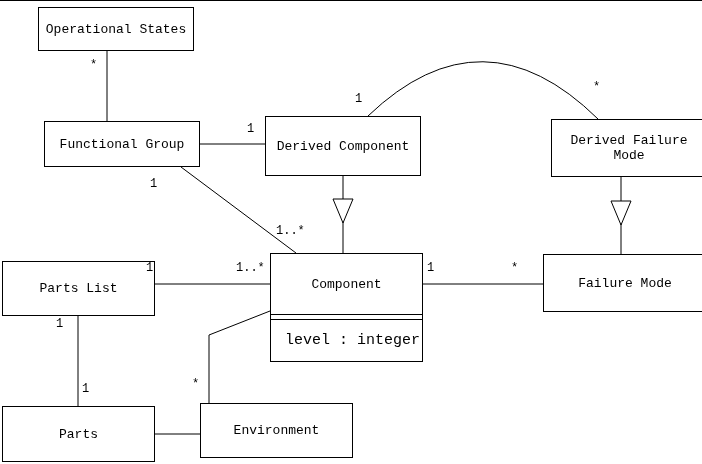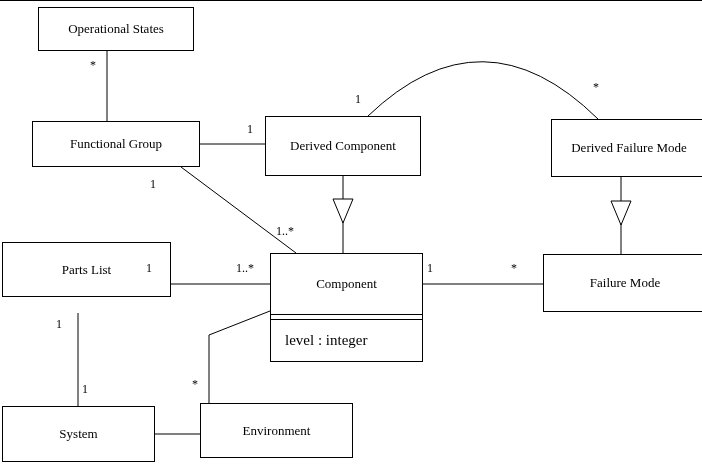--- a/index.html
+++ b/index.html
@@ -2,21 +2,21 @@
 <html><head>
 <meta charset="utf-8">
 <style>
   html, body { margin: 0; padding: 0; background: #ffffff; }
   #canvas {
     position: relative;
     width: 702px;
     height: 464px;
     background: #ffffff;
     border-top: 1px solid #000;
-    font-family: Liberation Serif, serif;
+    font-family: Liberation Mono, monospace;
     overflow: hidden;
   }
   #edges {
     position: absolute;
     left: 0; top: 0;
     width: 702px; height: 464px;
   }
   .node {
     position: absolute;
     background: #ffffff;
@@ -87,48 +87,48 @@
 
     <polyline points="270,310 209,334 209,402" fill="none" stroke="#000" stroke-width="1"></polyline>
 
     <line x1="155" y1="433" x2="200" y2="433" stroke="#000" stroke-width="1"></line>
   </svg>
 
   <div class="node" style="left:38px; top:6px; width:156px; height:44px;">
     <span class="node-label">Operational States</span>
   </div>
 
-  <div class="node" style="left:32px; top:120px; width:168px; height:46px;">
+  <div class="node" style="left:44px; top:120px; width:156px; height:46px;">
     <span class="node-label">Functional Group</span>
   </div>
 
   <div class="node" style="left:265px; top:115px; width:156px; height:60px;">
     <span class="node-label">Derived Component</span>
   </div>
 
   <div class="node" style="left:551px; top:118px; width:156px; height:58px;">
     <span class="node-label">Derived Failure Mode</span>
   </div>
 
-  <div class="node" style="left:2px; top:241px; width:169px; height:55px;">
+  <div class="node" style="left:2px; top:260px; width:153px; height:55px;">
     <span class="node-label">Parts List</span>
   </div>
 
   <div class="node compartmented" style="left:270px; top:252px; width:153px; height:109px;">
     <div class="node-title">Component</div>
     <div class="compartment-gap"></div>
     <div class="node-attr">level : integer</div>
   </div>
 
   <div class="node" style="left:543px; top:253px; width:164px; height:58px;">
     <span class="node-label">Failure Mode</span>
   </div>
 
   <div class="node" style="left:2px; top:405px; width:153px; height:56px;">
-    <span class="node-label">System</span>
+    <span class="node-label">Parts</span>
   </div>
 
   <div class="node" style="left:200px; top:402px; width:153px; height:55px;">
     <span class="node-label">Environment</span>
   </div>
 
   <span class="mult" style="left:90px; top:58px;">*</span>
 
   <span class="mult" style="left:247px; top:122px;">1</span>
 

